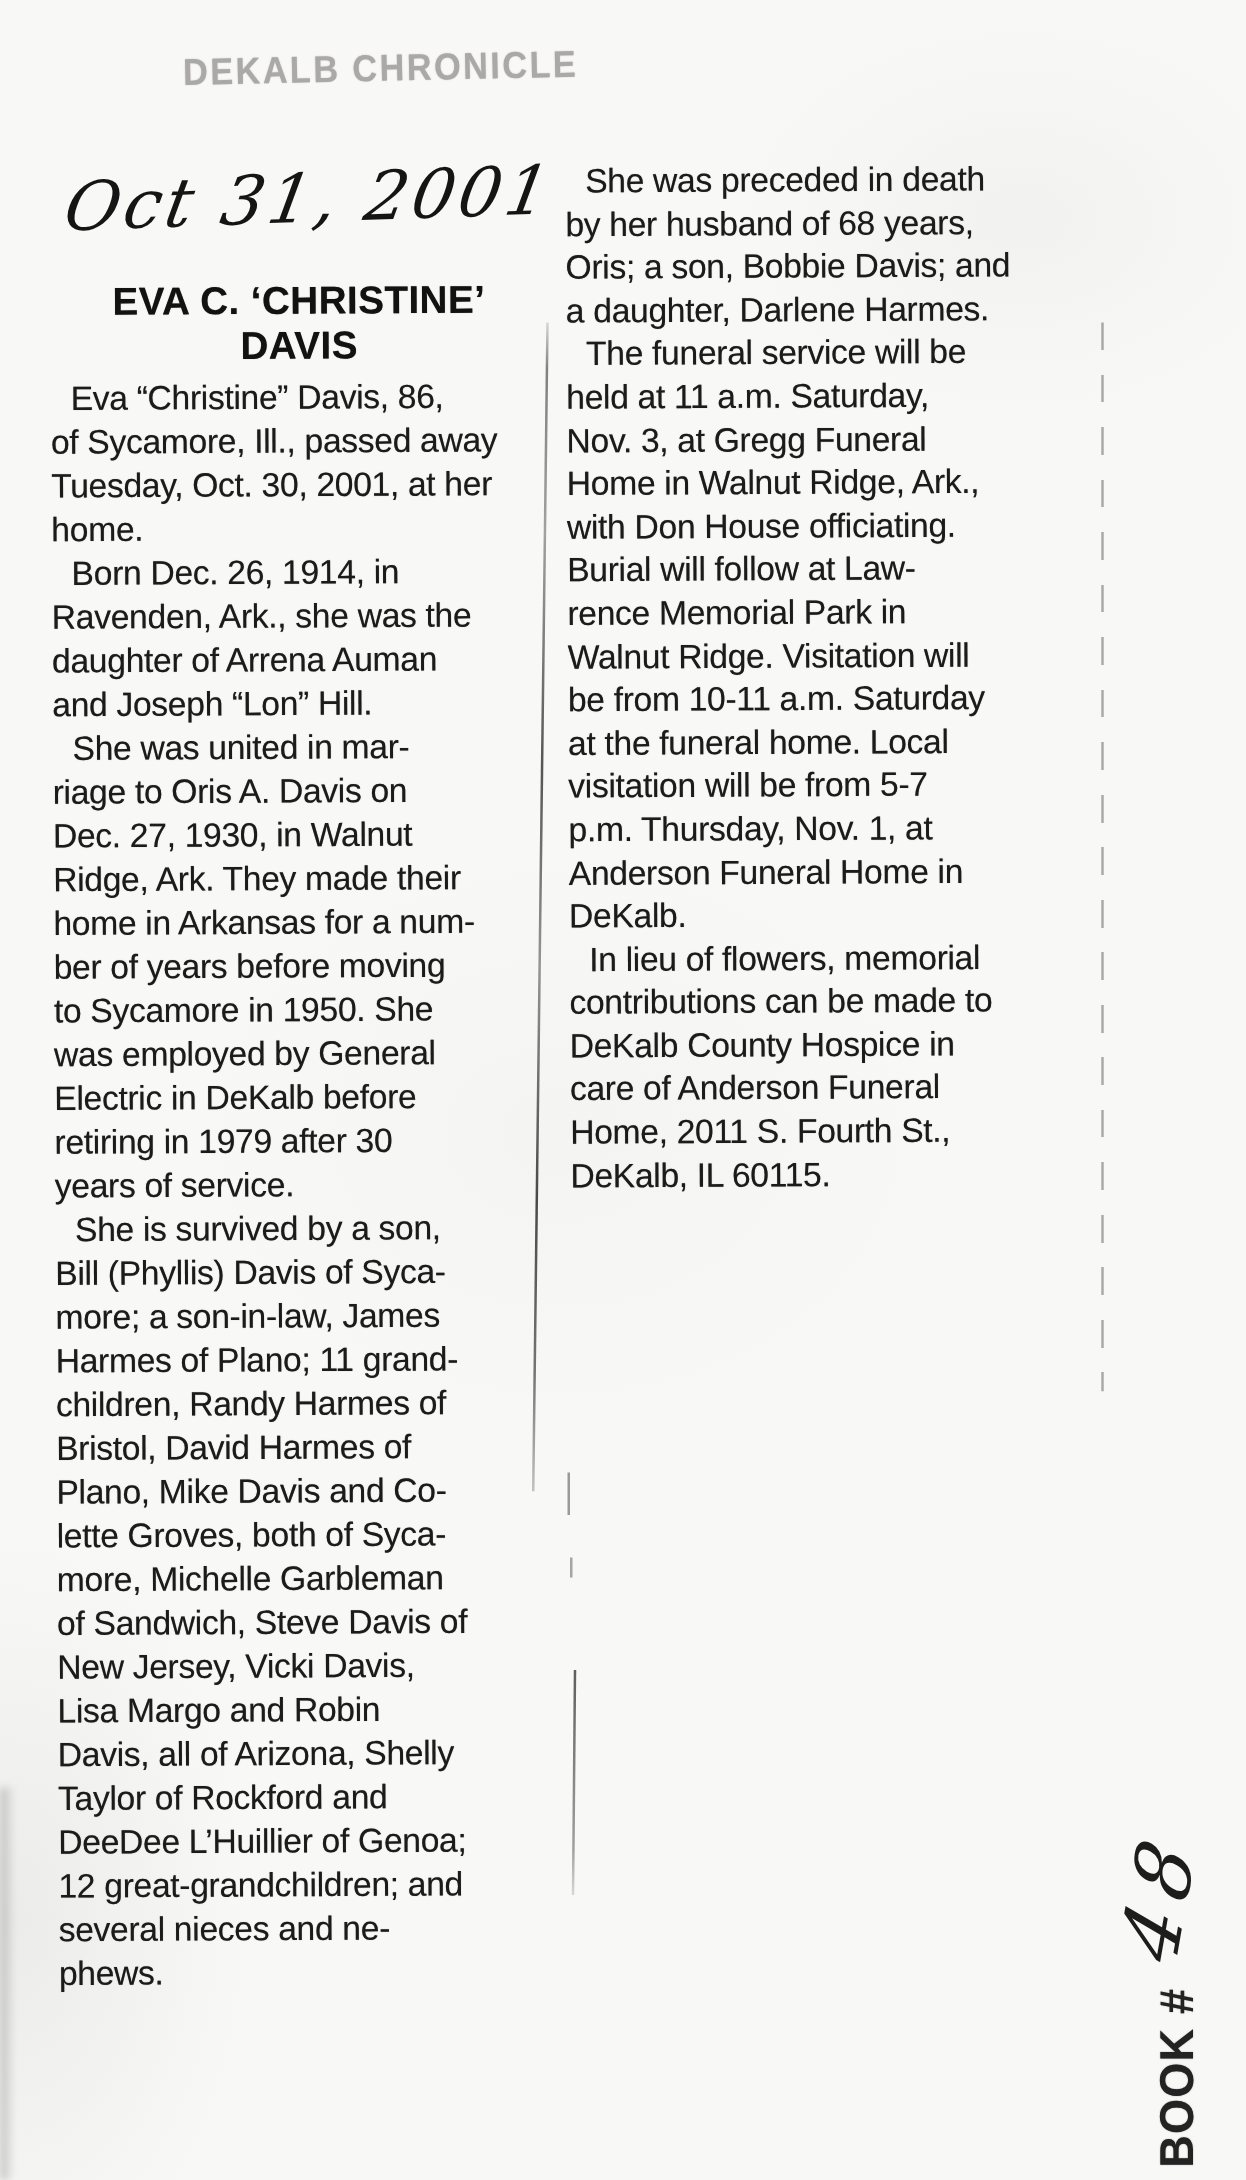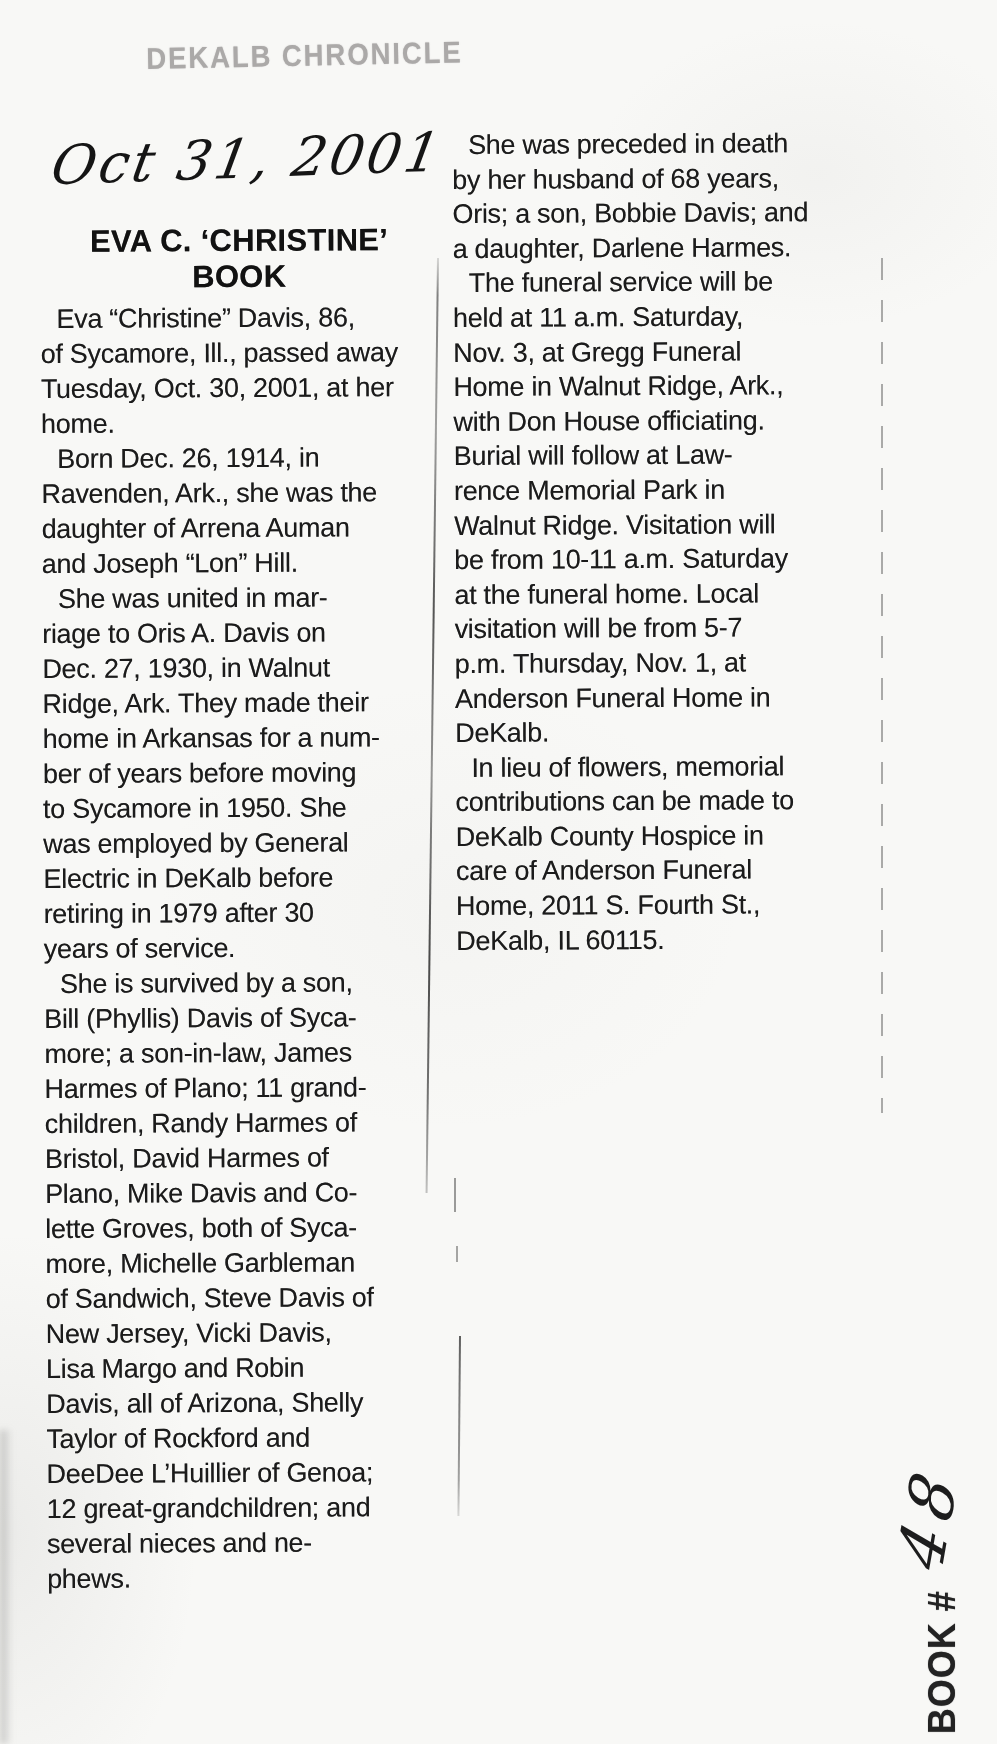--- a/index.html
+++ b/index.html
@@ -93,21 +93,21 @@
 </head>
 <body>
 
 <div>
 
   <div class="pub-stamp">DEKALB CHRONICLE</div>
 
   <div class="hand-date">Oct 31, 2001</div>
 
   <div class="col col-left">
-    <h1 class="obit-title"><span>EVA C. ‘CHRISTINE’</span><br><span>BOOK</span></h1>
+    <h1 class="obit-title"><span>EVA C. ‘CHRISTINE’</span><br><span>DAVIS</span></h1>
     <p class="para">Eva “Christine” Davis, 86,
 of Sycamore, Ill., passed away
 Tuesday, Oct. 30, 2001, at her
 home.</p>
     <p class="para">Born Dec. 26, 1914, in
 Ravenden, Ark., she was the
 daughter of Arrena Auman
 and Joseph “Lon” Hill.</p>
     <p class="para">She was united in mar-
 riage to Oris A. Davis on

